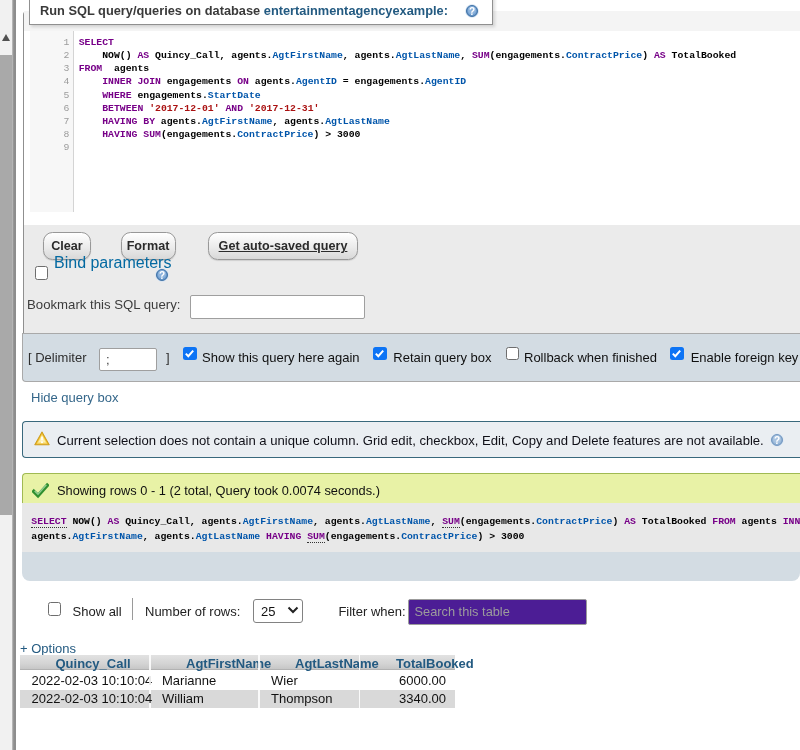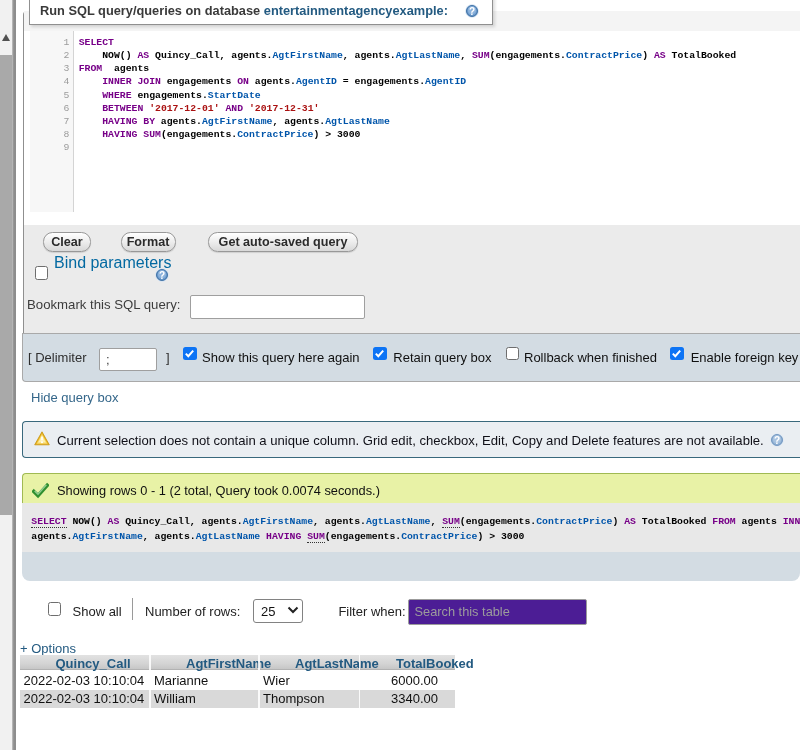--- a/index.html
+++ b/index.html
@@ -34,28 +34,28 @@
   border-right:1px solid #d4d4d4;
   font:9.79px/13.2px "Liberation Mono", monospace; color:#9c9c9c;
   text-align:right; padding:4.7px 4px 0 0; }
 #code { left:78.7px; top:31px; width:721px; height:178px;
   font:bold 9.79px/13.2px "Liberation Mono", monospace; color:#000;
   white-space:pre; padding-top:4.7px; }
 .kw { color:#770088; }
 .col { color:#0055aa; }
 .str { color:#aa1111; }
 
-.pbtn { height:20px; border:1px solid #989898; border-radius:9.5px;
+.pbtn { height:28px; border:1px solid #989898; border-radius:9.5px;
   background:linear-gradient(180deg,#ffffff 0%,#ebebeb 55%,#d8d8d8 100%);
   font-weight:bold; font-size:12.6px; color:#2b2b2b;
   display:flex; align-items:center; justify-content:center;
   box-shadow:0 1px 1px rgba(0,0,0,0.12); }
 #btn-clear { left:43px; top:232px; width:48px; }
 #btn-format { left:120.5px; top:232px; width:55px; }
-#btn-auto { left:208px; top:232px; width:150px; }
+#btn-auto { left:208px; top:232px; width:150px;text-decoration:underline; }
 
 .cb { width:13.5px; height:13.5px; background:#fff; border:1.4px solid #6e6e6e;
   border-radius:2.5px; }
 .cbc { width:13.5px; height:13.5px; background:#0d74f5; border-radius:2.5px; }
 .cbc svg { position:absolute; left:1.2px; top:1.2px; }
 
 #bind-cb { left:34.5px; top:266px; }
 #bind-label { left:54px; top:254px; font-size:16px; color:#0369a1; }
 .helpicon { width:14px; height:14px; }
 #bind-help { left:155px; top:268px; }
@@ -115,21 +115,21 @@
   border:1px solid #9b9b9b; border-radius:2px; font-size:12.8px; color:#9c9c9c;
   padding:4px 0 0 6px; }
 
 #options { left:20px; top:641px; font-size:13px; color:#235a81; }
 #rtable { left:20px; top:655px; width:435px; }
 #rtable .hrow { height:15px; background:linear-gradient(180deg,#e2e2e2 0%,#d4d4d4 60%,#c6c6c6 100%);
   border-bottom:1.3px solid #b2b2b2; }
 #rtable .hcell { font-weight:bold; font-size:13px; color:#235a81; top:1px; white-space:nowrap;margin-left:32px; }
 #rtable .drow1 { top:16.3px; height:18.2px; background:#fff; }
 #rtable .drow2 { top:34.5px; height:18px; background:#d9d9d9; }
-.dcell { font-size:13px; color:#111; }
+.dcell { font-size:13px; color:#111;margin-left:8px; }
 </style>
 </head>
 <body>
 <div class="abs" id="rail"></div>
 <div class="abs" id="uparrow"></div>
 <div class="abs" id="thumb"></div>
 <div class="abs" id="sep"></div>
 
 <div class="abs" id="fieldset"></div>
 <div class="abs" id="band-top"></div>

